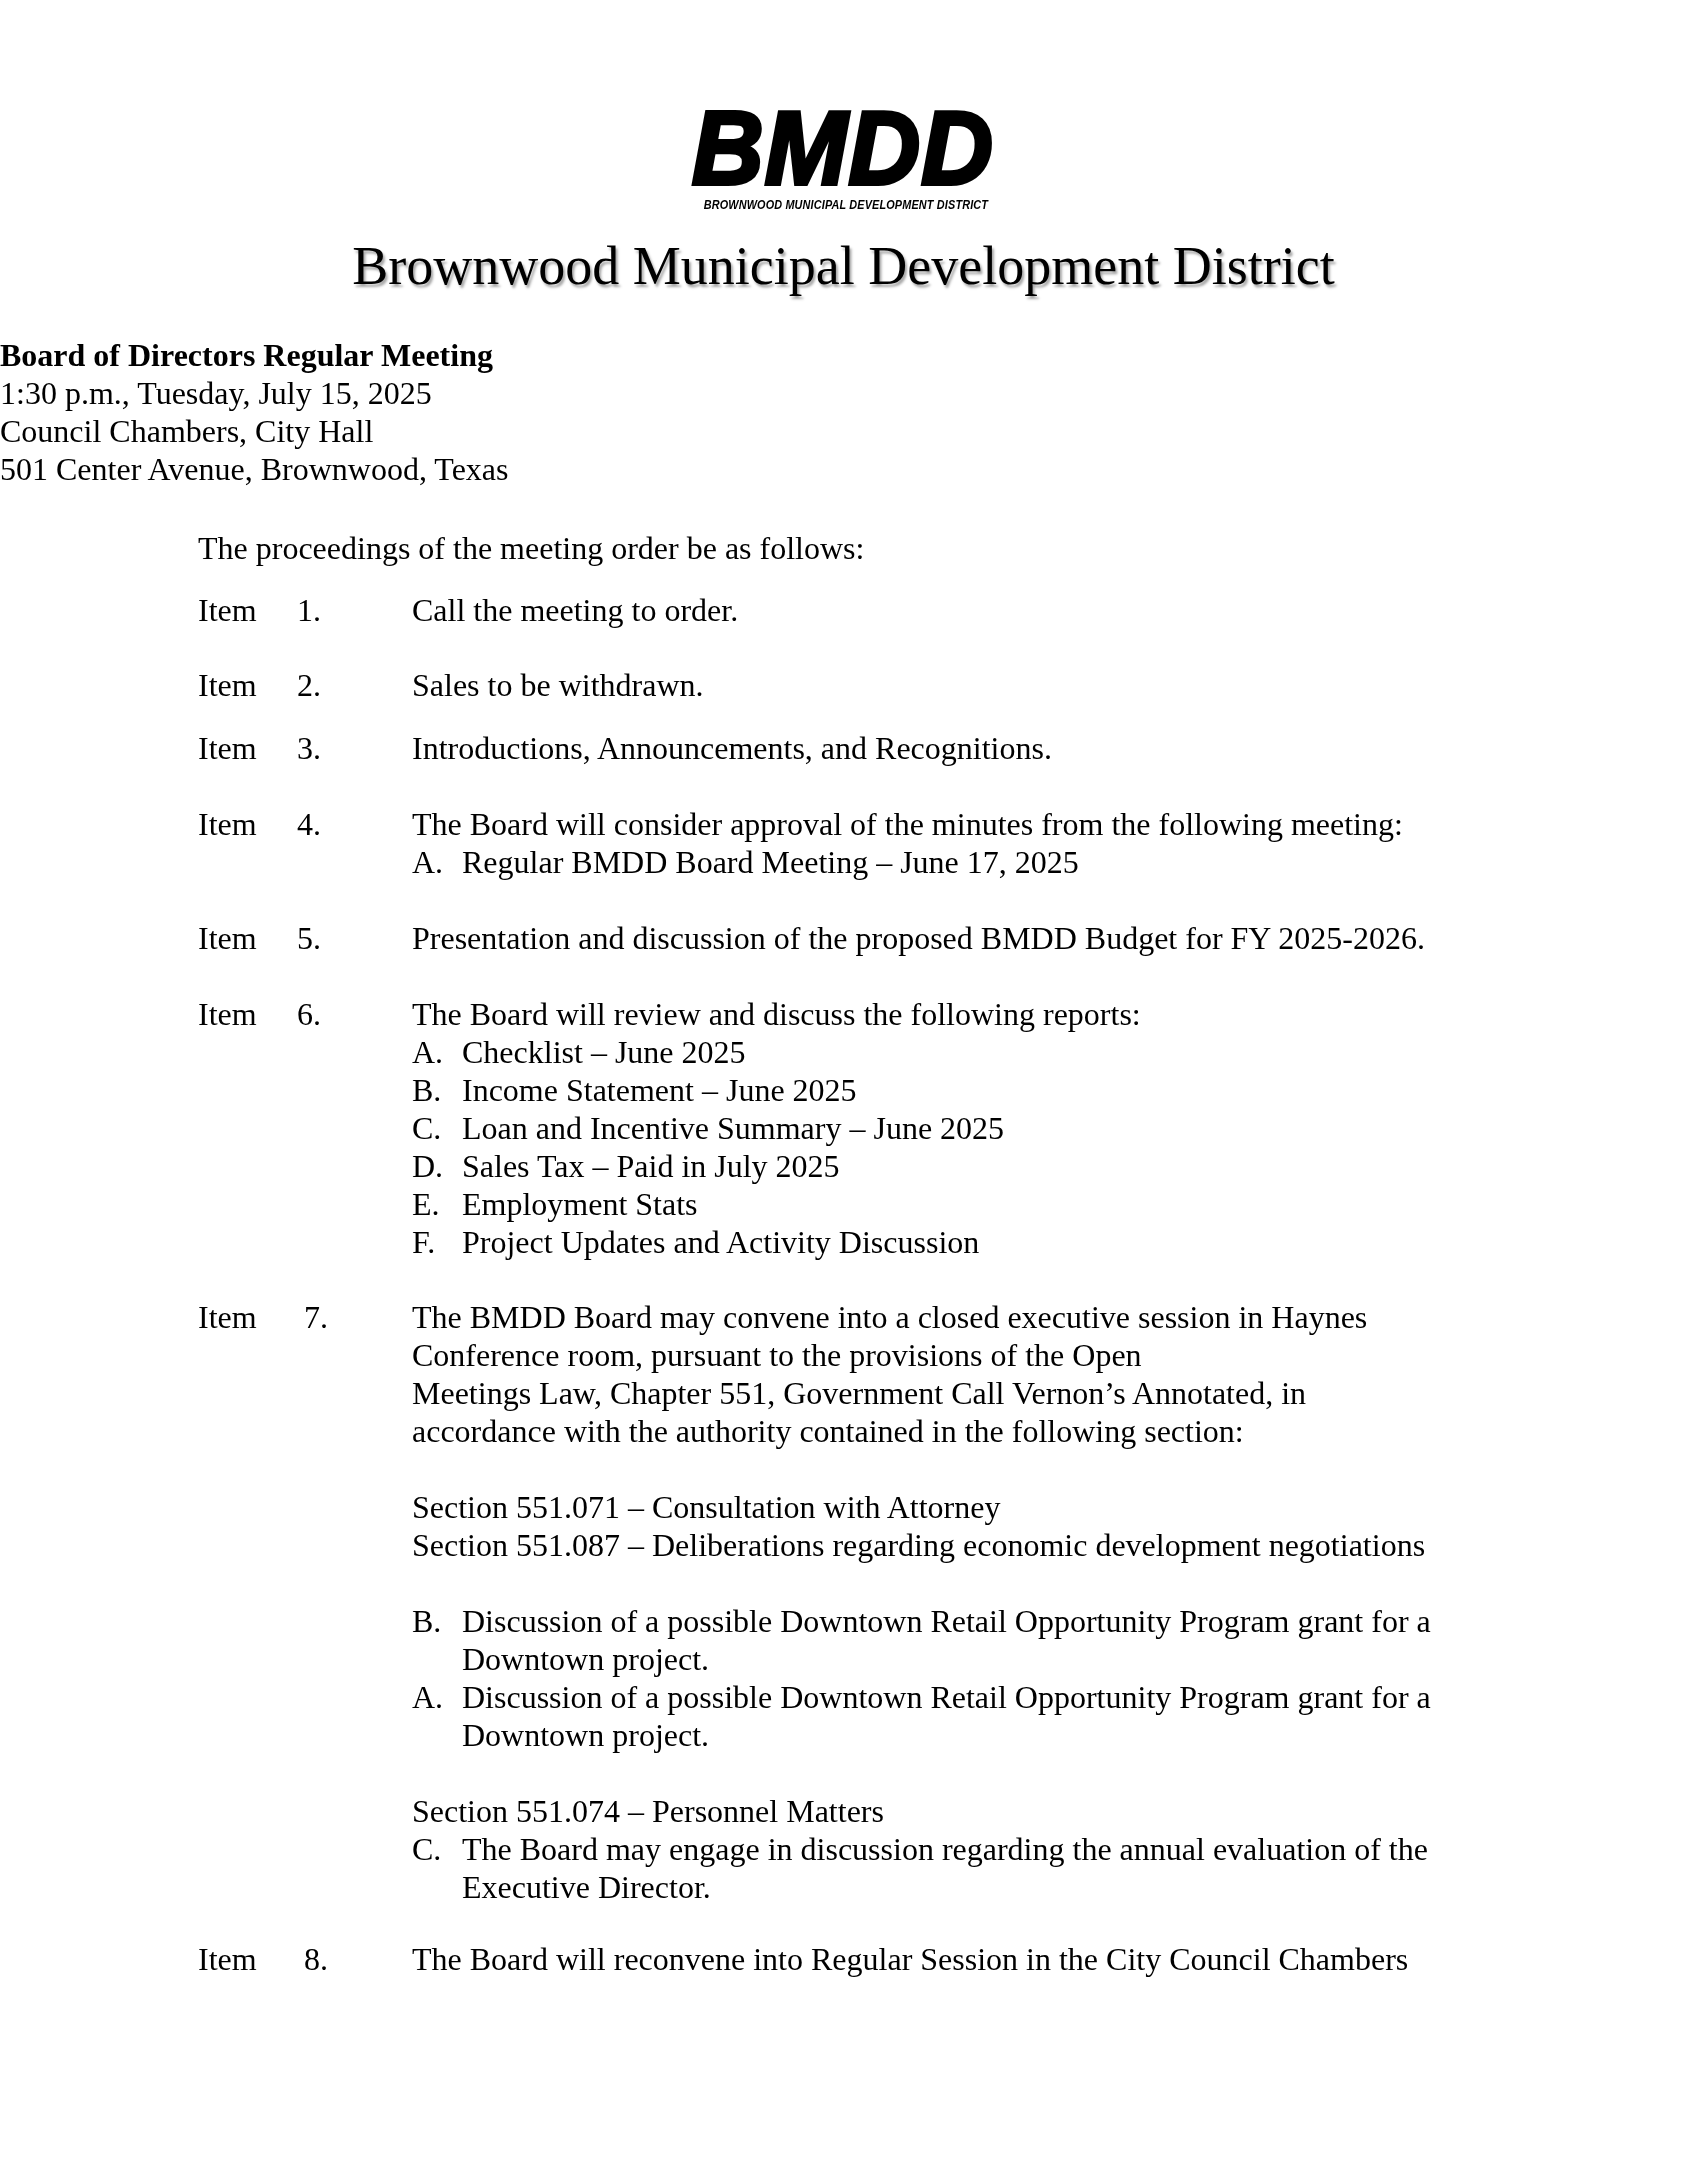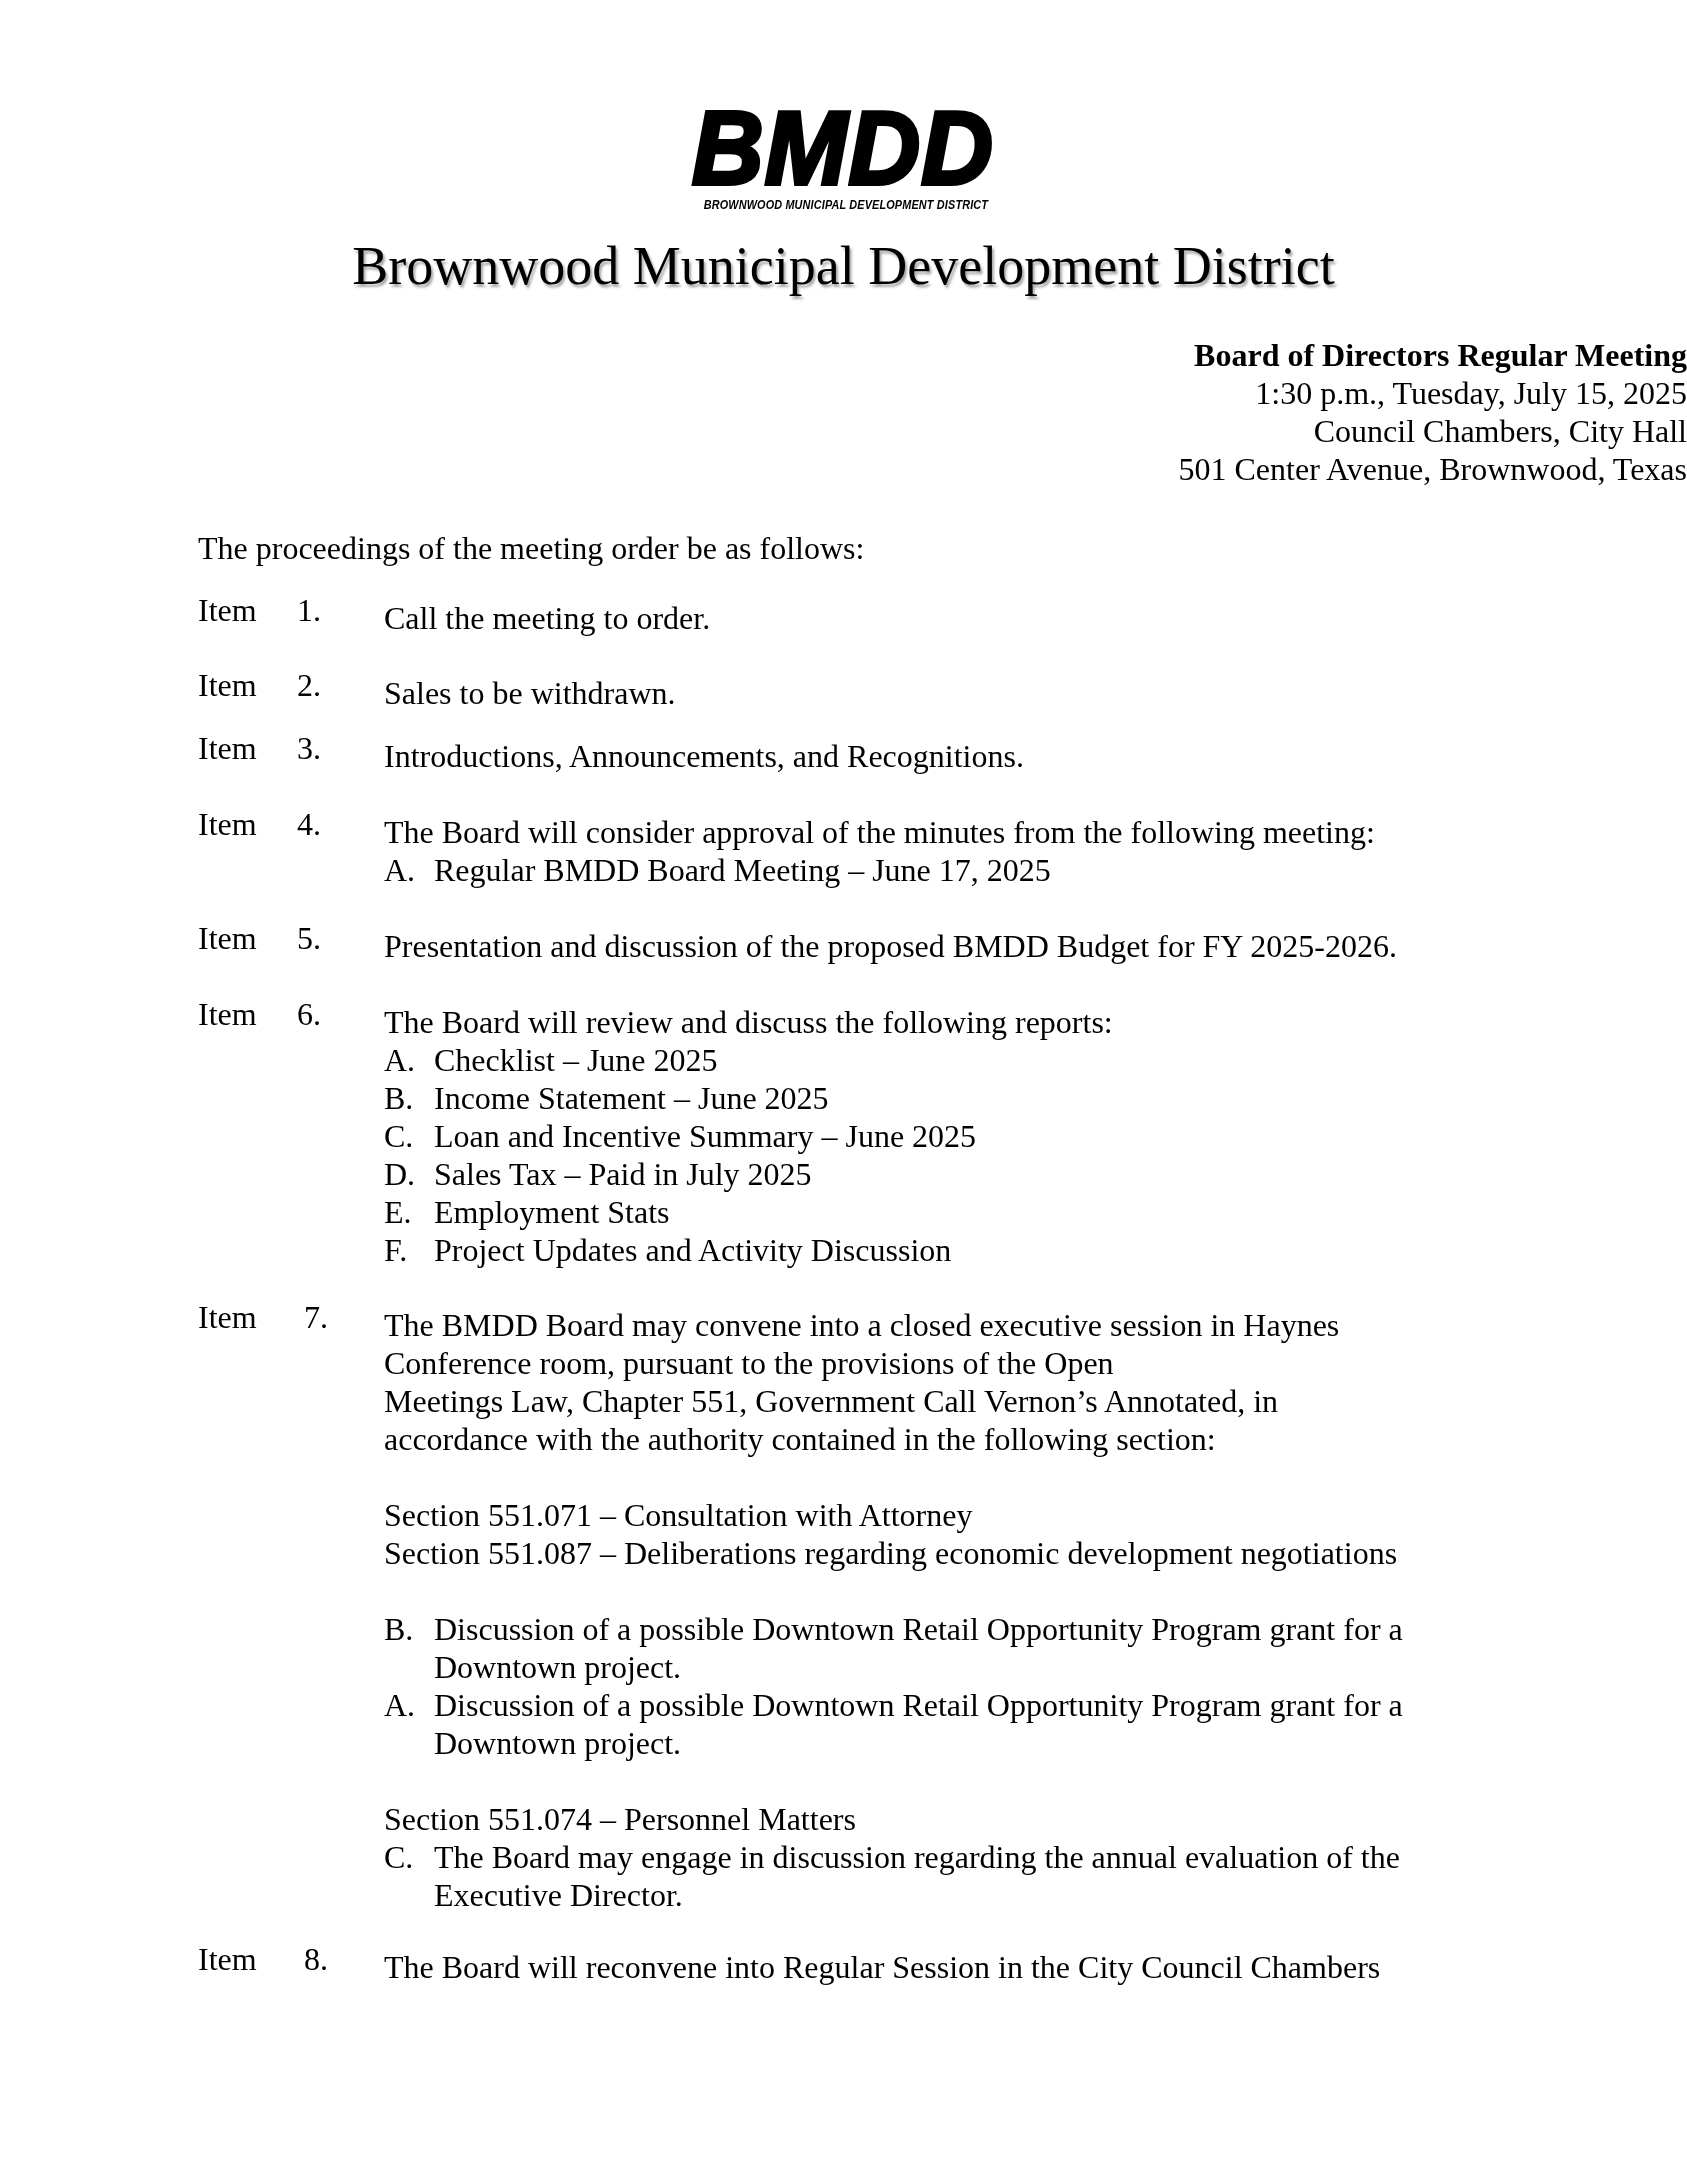--- a/index.html
+++ b/index.html
@@ -7,28 +7,28 @@
          font-family: "Liberation Serif", "DejaVu Serif", serif; color: #000; }
   .logo { position: absolute; left: 681px; top: 105px; width: 324px; text-align: center; font-style: italic; }
   .logo-mark { font-family: "Liberation Sans", "DejaVu Sans", sans-serif; font-weight: 900;
                font-size: 99px; line-height: 86px; letter-spacing: 1.3px; transform: scaleY(1.05);
                display: block; -webkit-text-stroke: 4px #000; }
   .logo-sub { font-family: "Liberation Sans", "DejaVu Sans", sans-serif; font-weight: 700;
               font-size: 12.6px; letter-spacing: 0.2px; display: block; margin-top: 6.6px;
               transform: scaleX(0.86); white-space: nowrap; }
   .org-title { position: absolute; left: 0; width: 1687px; top: 233px; text-align: center;
                font-size: 54px; line-height: 66px; text-shadow: 2px 2.6px 2.6px rgba(0,0,0,0.35); }
-  .meeting-head { position: absolute; left: 0; width: 1687px; top: 336px; text-align: right;
+  .meeting-head { position: absolute; left: 0; width: 1687px; top: 336px; text-align: left;
                   font-size: 32px; line-height: 38px; }
   .meeting-head .bold { font-weight: 700; }
   .intro { position: absolute; left: 198px; top: 529px; font-size: 32px; line-height: 38px; }
   .item { position: absolute; left: 198px; font-size: 32px; line-height: 38px; }
   .item .lbl { position: absolute; left: 0; }
   .item .num { position: absolute; left: 99px; }
-  .item .body { position: absolute; left: 186px; width: 1257px; margin-top: 8px; }
+  .item .body { position: absolute; left: 214px; width: 1257px; }
   .sub { display: block; padding-left: 50px; text-indent: -50px; }
   .sub .letter { display: inline-block; width: 50px; text-indent: 0; }
   .gap { height: 38px; }
 </style>
 </head>
 <body>
 
 <div class="logo">
   <span class="logo-mark">BMDD</span>
   <span class="logo-sub">BROWNWOOD MUNICIPAL DEVELOPMENT DISTRICT</span>

